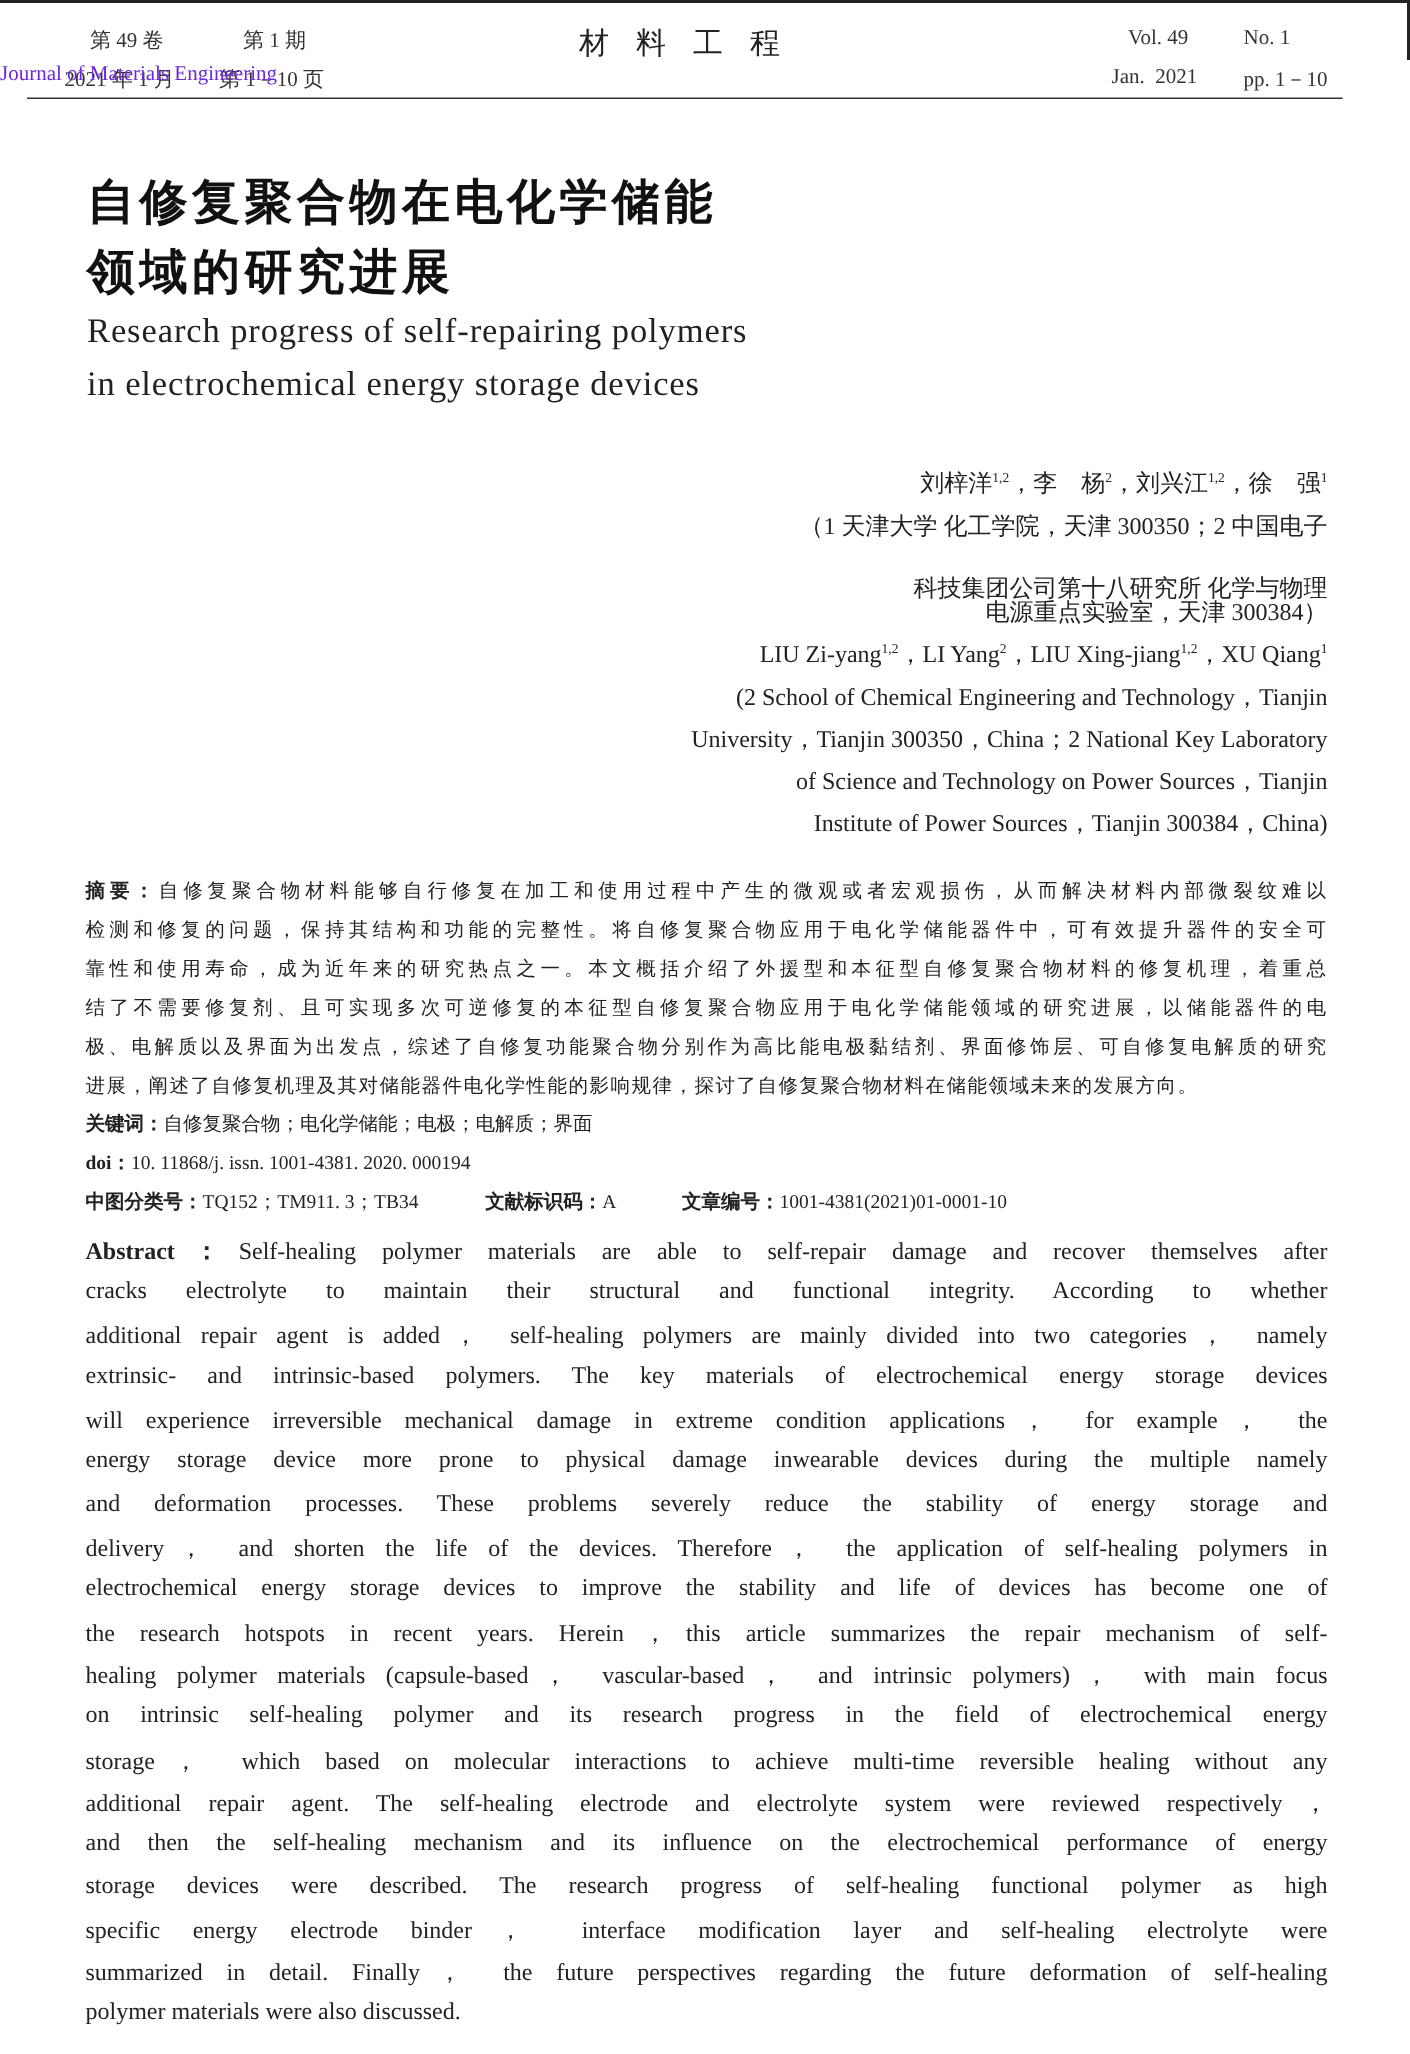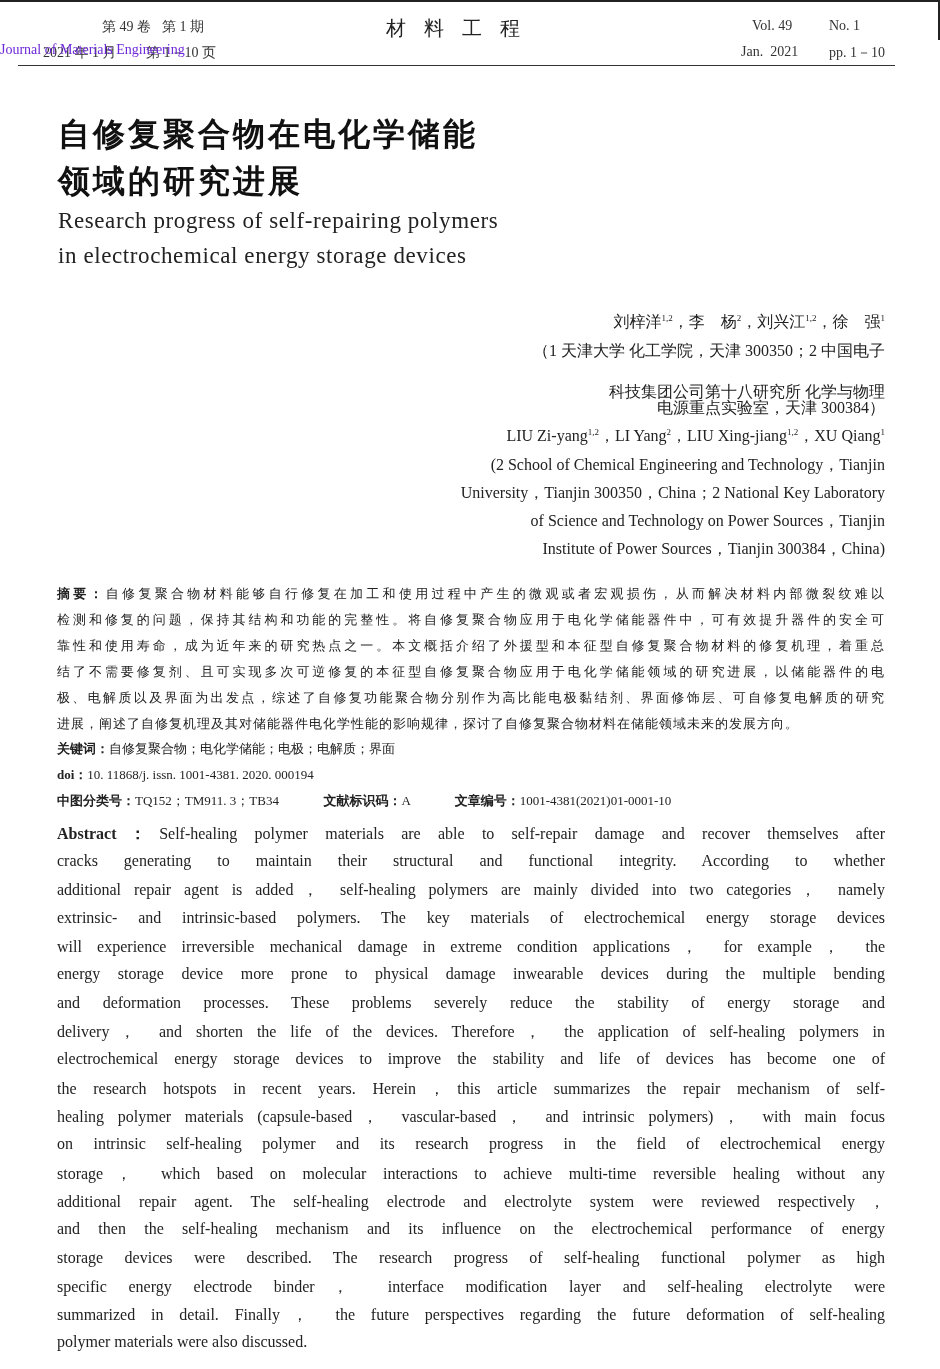--- a/index.html
+++ b/index.html
@@ -26,21 +26,21 @@
             text-align: justify; text-align-last: justify; }
   .abs-en.last { text-align-last: left; }
 </style>
 </head>
 <body>
 
 <div class="topline"></div>
 <div class="rightedge"></div>
 
 <div>
-  <span class="hdr serif" style="left:60px; top:18px;margin-left:42px;">第 49 卷</span>
+  <span class="hdr serif" style="left:60px; top:18px;">第 49 卷</span>
   <span class="hdr serif" style="left:162px; top:18px;">第 1 期</span>
   <span class="hdr serif" style="left:43px; top:44px;">2021 年 1 月</span>
   <span class="hdr serif" style="left:146px; top:44px;">第 1－10 页</span>
   <div class="journal-cn serif">材料工程</div>
   <div class="journal-en serif">Journal of Materials Engineering</div>
   <span class="hdr serif" style="left:752px; top:18px;">Vol. 49</span>
   <span class="hdr serif" style="left:829px; top:18px;">No. 1</span>
   <span class="hdr serif" style="left:741px; top:44px; white-space:pre;">Jan.  2021</span>
   <span class="hdr serif" style="left:829px; top:44px;">pp. 1－10</span>
   <div class="hdr-rule"></div>
@@ -86,25 +86,25 @@
 <div class="meta serif" style="top:792px;">
   <span class="lbl sans">中图分类号：</span><span>TQ152；TM911. 3；TB34</span>
   <span style="display:inline-block; width:38px;"></span>
   <span class="lbl sans">文献标识码：</span><span>A</span>
   <span style="display:inline-block; width:38px;"></span>
   <span class="lbl sans">文章编号：</span><span>1001-4381(2021)01-0001-10</span>
 </div>
 
 <div>
   <div class="abs-en serif" style="top:824px;"><span class="lbl">Abstract：</span><span>Self-healing polymer materials are able to self-repair damage and recover themselves after</span></div>
-  <div class="abs-en serif" style="top:852px;">cracks generating to maintain their structural and functional integrity. According to whether</div>
+  <div class="abs-en serif" style="top:852px;">cracks electrolyte to maintain their structural and functional integrity. According to whether</div>
   <div class="abs-en serif" style="top:880px;">additional repair agent is added， self-healing polymers are mainly divided into two categories， namely</div>
   <div class="abs-en serif" style="top:909px;">extrinsic- and intrinsic-based polymers. The key materials of electrochemical energy storage devices</div>
   <div class="abs-en serif" style="top:937px;">will experience irreversible mechanical damage in extreme condition applications， for example， the</div>
-  <div class="abs-en serif" style="top:965px;">energy storage device more prone to physical damage inwearable devices during the multiple bending</div>
+  <div class="abs-en serif" style="top:965px;">energy storage device more prone to physical damage inwearable devices during the multiple namely</div>
   <div class="abs-en serif" style="top:994px;">and deformation processes. These problems severely reduce the stability of energy storage and</div>
   <div class="abs-en serif" style="top:1022px;">delivery， and shorten the life of the devices. Therefore， the application of self-healing polymers in</div>
   <div class="abs-en serif" style="top:1050px;">electrochemical energy storage devices to improve the stability and life of devices has become one of</div>
   <div class="abs-en serif" style="top:1079px;">the research hotspots in recent years. Herein，this article summarizes the repair mechanism of self-</div>
   <div class="abs-en serif" style="top:1107px;">healing polymer materials (capsule-based， vascular-based， and intrinsic polymers)， with main focus</div>
   <div class="abs-en serif" style="top:1135px;">on intrinsic self-healing polymer and its research progress in the field of electrochemical energy</div>
   <div class="abs-en serif" style="top:1164px;">storage， which based on molecular interactions to achieve multi-time reversible healing without any</div>
   <div class="abs-en serif" style="top:1192px;">additional repair agent. The self-healing electrode and electrolyte system were reviewed respectively，</div>
   <div class="abs-en serif" style="top:1220px;">and then the self-healing mechanism and its influence on the electrochemical performance of energy</div>
   <div class="abs-en serif" style="top:1249px;">storage devices were described. The research progress of self-healing functional polymer as high</div>

